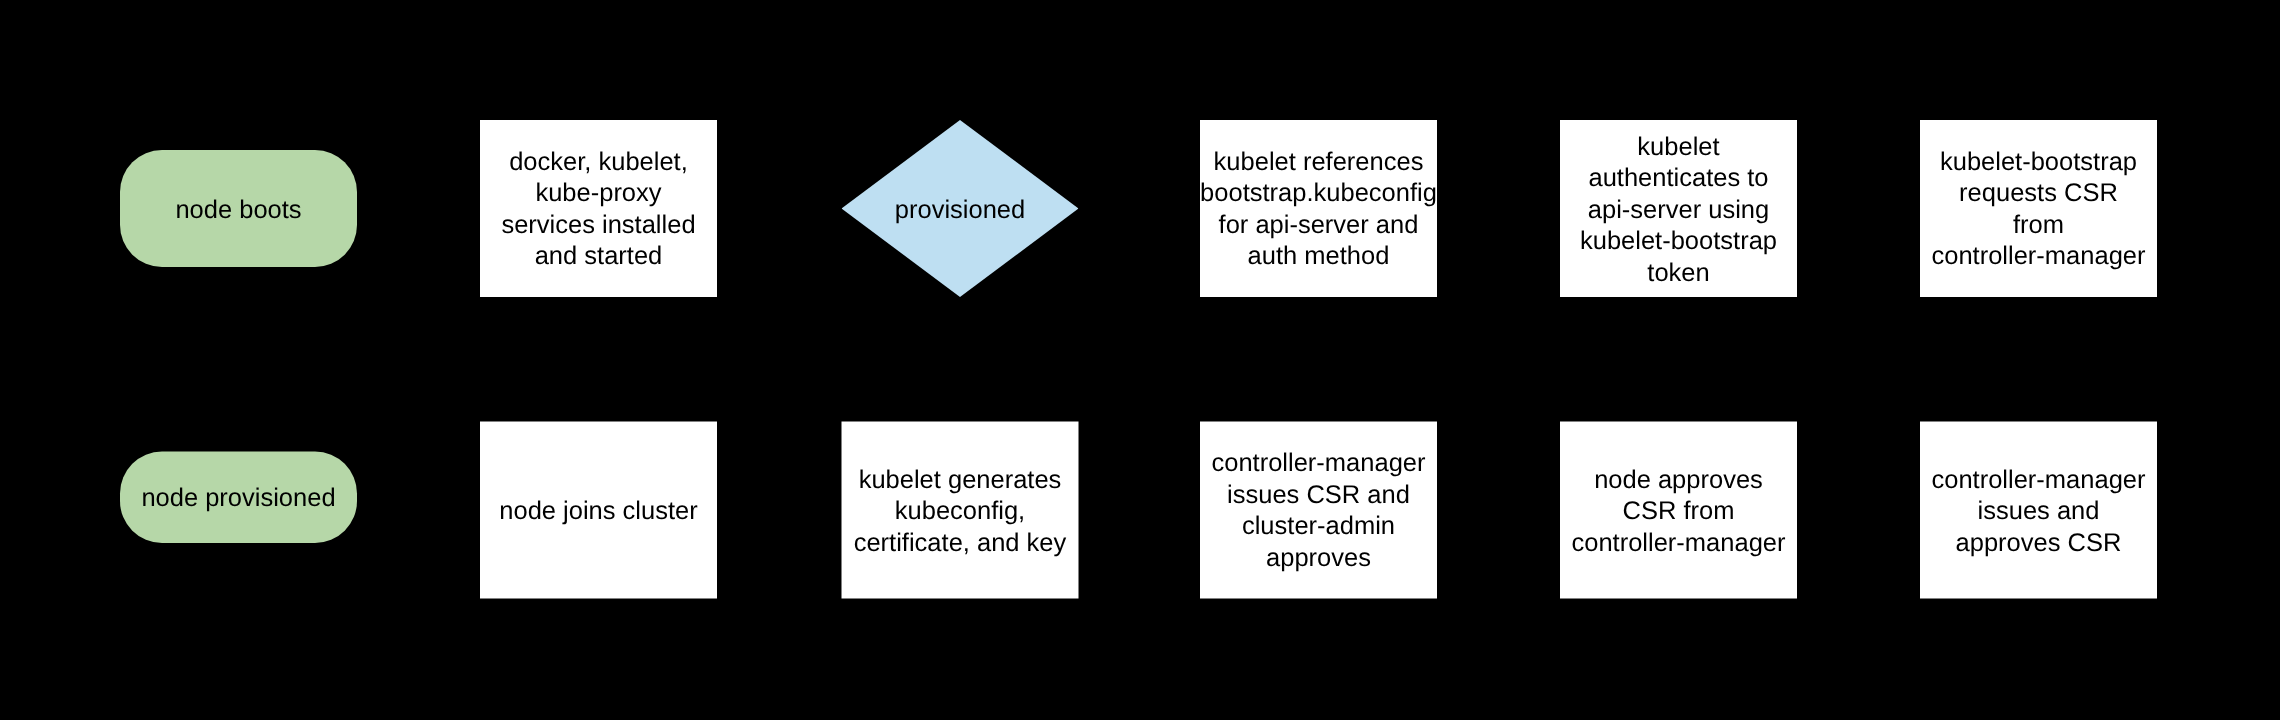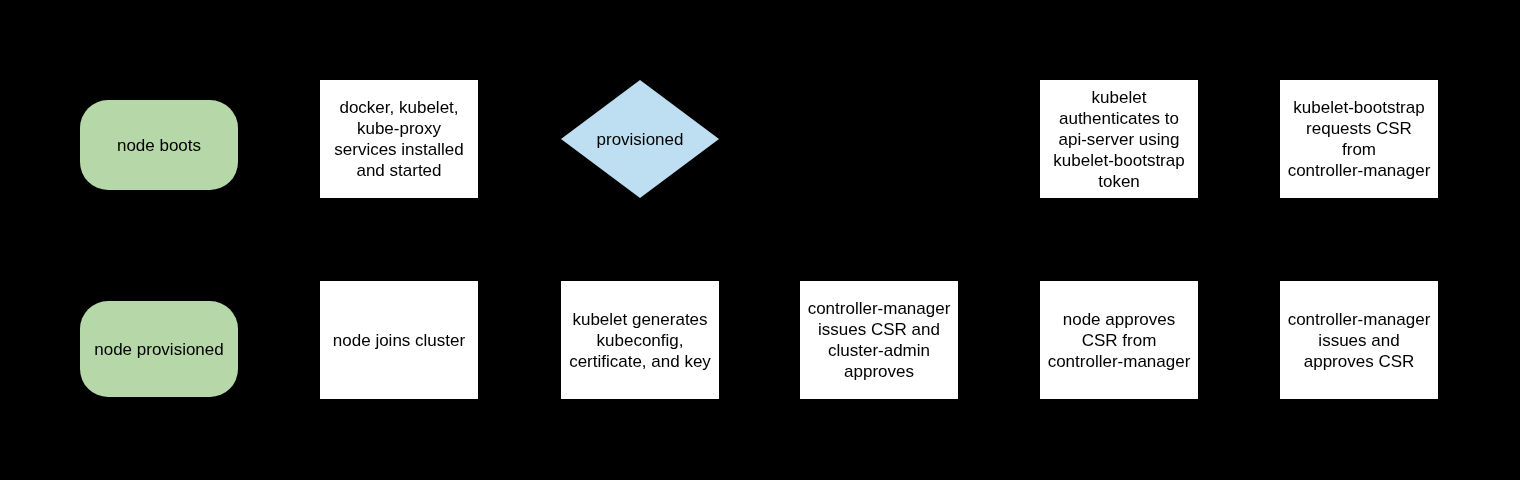--- a/index.html
+++ b/index.html
@@ -31,22 +31,22 @@
     flex: none; 
   }
   .process   { background: var(--process-fill, #ffffff); }
   .terminator{ background: var(--terminator-fill, #b6d7a8); border-radius: 28px; }
   .decision  { background: var(--decision-fill, #bedff2);
                clip-path: polygon(50% 0, 100% 50%, 50% 100%, 0 50%); }
 
   
   .r1.process, .r1.decision { top: 80px;  height: 118px; }
   .r2.process               { top: 281px; height: 118px; }
-  .r1.terminator            { top: 100px; height: 90px;  }
-  .r2.terminator            { top: 301px; height: 96px;  }
+  .r1.terminator            { top: 100px; height: 78px;  }
+  .r2.terminator            { top: 301px; height: 61px;  }
 
   
   .c0 { left: 80px; }
   .c1 { left: 320px; }
   .c2 { left: 561px; }
   .c3 { left: 800px; }
   .c4 { left: 1040px; }
   .c5 { left: 1280px; }
 </style>
 </head>
@@ -58,20 +58,26 @@
     <span class="label">node boots</span>
   </div>
   <div class="node process r1 c1">
     <span class="label">docker, kubelet,
 kube-proxy
 services installed
 and started</span>
   </div>
   <div class="node decision r1 c2">
     <span class="label">provisioned</span>
+  </div>
+  <div class="node process r1 c3">
+    <span class="label">kubelet references
+bootstrap.kubeconfig
+for api-server and
+auth method</span>
   </div>
   <div class="node process r1 c4">
     <span class="label">kubelet
 authenticates to
 api-server using
 kubelet-bootstrap
 token</span>
   </div>
   <div class="node process r1 c5">
     <span class="label">kubelet-bootstrap

